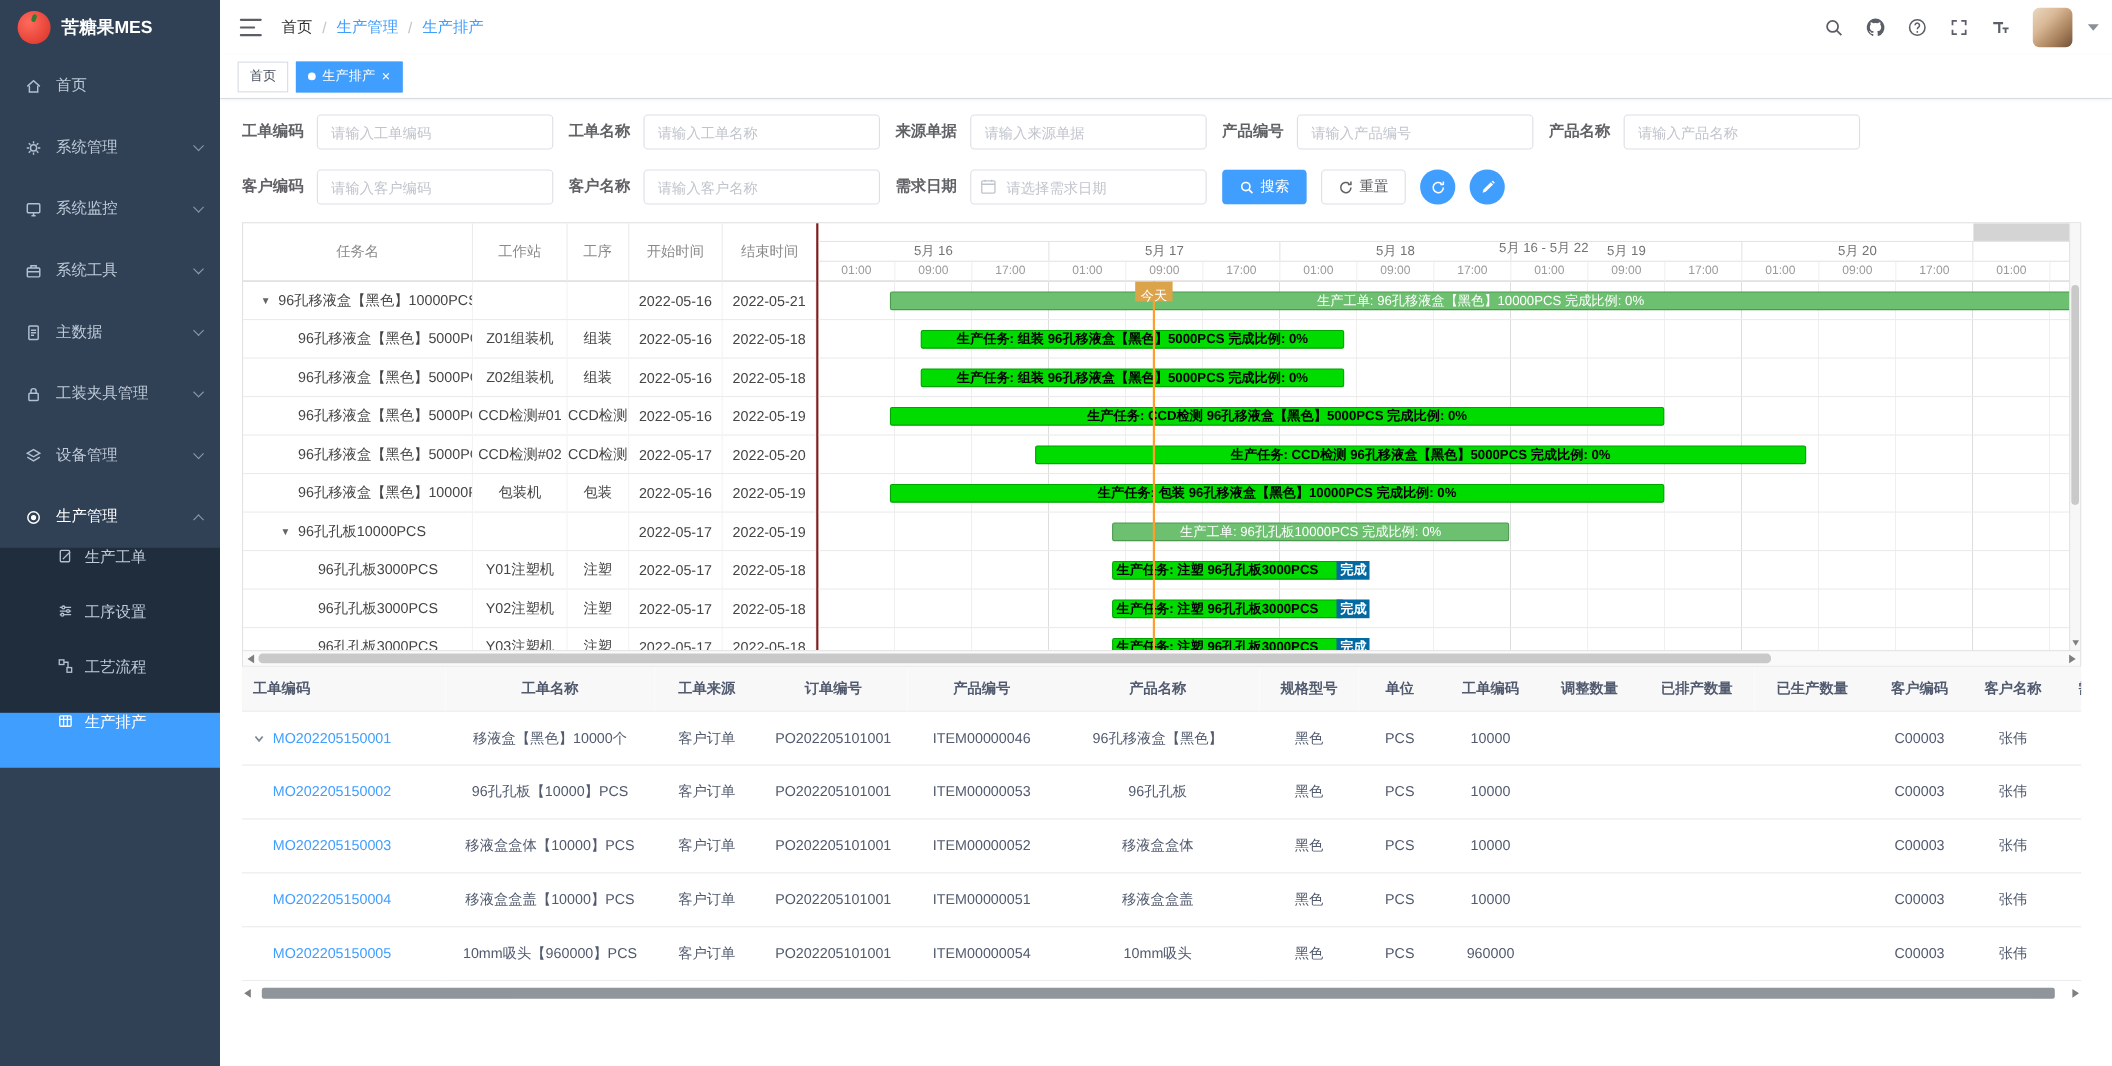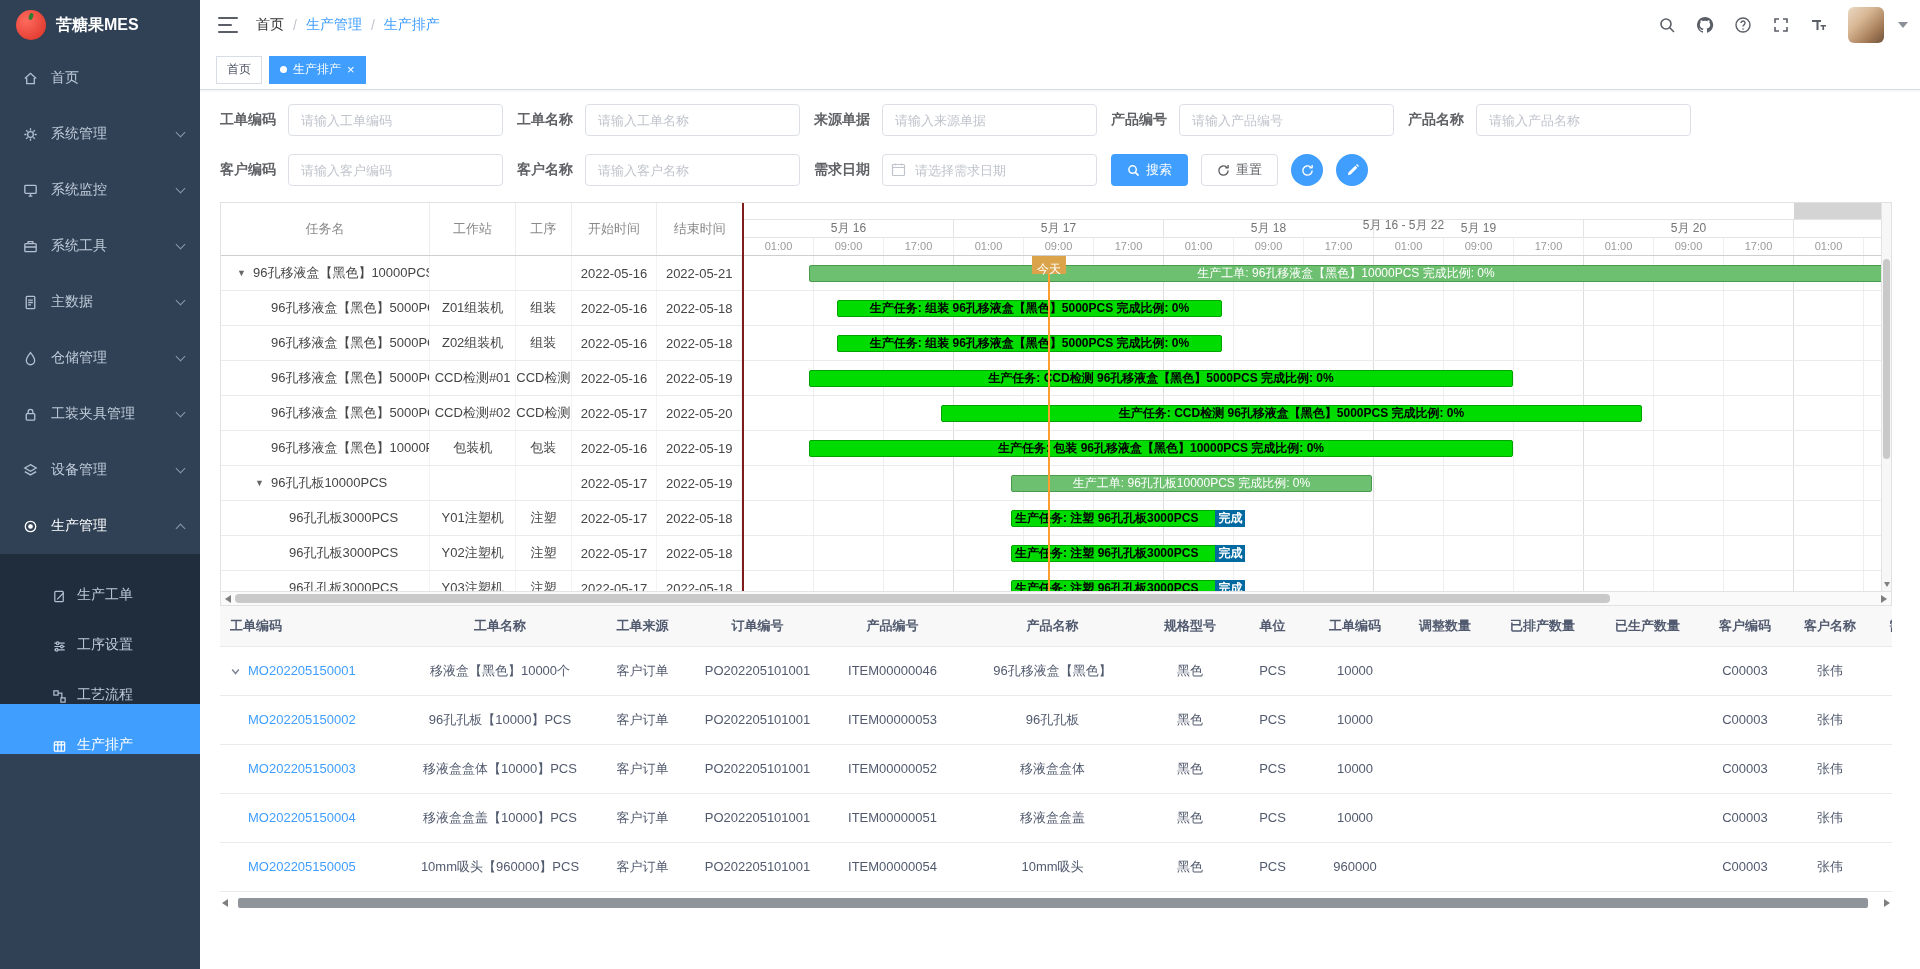--- a/index.html
+++ b/index.html
@@ -11,21 +11,21 @@
 .logo-row{height:50px;display:flex;align-items:center;padding-left:16px;gap:10px}
 .logo-mark{width:30px;height:30px;border-radius:50%;background:radial-gradient(circle at 35% 35%,#ff6b5e,#d92f23);position:relative;flex:none}
 .logo-mark:after{content:"";position:absolute;left:13px;top:3px;width:4px;height:7px;background:#2e7d32;border-radius:2px;transform:rotate(20deg)}
 .logo-title{color:#fff;font-weight:bold;font-size:16px;white-space:nowrap}
 .menu-item{height:56px;display:flex;align-items:center;padding:0 16px 0 22px;color:#bfcbd9;cursor:pointer}
 .mi{width:17px;height:17px;margin-right:12px;flex:none}
 .menu-label{font-size:14px;white-space:nowrap}
 .chev{margin-left:auto;width:7px;height:7px;border-right:1.6px solid #8b99ab;border-bottom:1.6px solid #8b99ab;transform:rotate(45deg);flex:none;margin-top:-3px}
 .chev.up{transform:rotate(-135deg);margin-top:4px}
 .submenu{background:#1f2d3d}
-.sub-item{height:50px;display:flex;align-items:flex-end;padding-left:52px;color:#bfcbd9;cursor:pointer}
+.sub-item{height:50px;display:flex;align-items:flex-start;padding-left:52px;color:#bfcbd9;cursor:pointer}
 .sub-item .mi{width:15px;height:15px;margin-right:10px}
 .sub-item.active{background:#409eff;color:#fff}
 
 
 .main{position:absolute;left:200px;top:0;width:1720px}
 .navbar{height:50px;display:flex;align-items:center;background:#fff;padding:0 12px 0 0}
 .hamburger{width:20px;height:16px;margin-left:18px;display:flex;flex-direction:column;justify-content:space-between;cursor:pointer}
 .hamburger span{display:block;height:2px;background:#5a5e66;border-radius:1px}
 .hamburger span:nth-child(1){width:20px}.hamburger span:nth-child(2){width:14px}.hamburger span:nth-child(3){width:20px}
 .breadcrumb{margin-left:18px;display:flex;align-items:center;gap:9px;font-size:14px}
@@ -160,27 +160,20 @@
       </svg>
     <span class="menu-label">系统工具</span>
     <span class="chev"></span>
   </div>
   <div class="menu-item">
     <svg class="mi" viewBox="0 0 18 18" fill="none" stroke="#b3c0d1" stroke-width="1.4">
         <rect x="4.5" y="2.5" width="9" height="13" rx="1"></rect>
         <path d="M6.5 6.5h5M6.5 9h5M6.5 11.5h3"></path>
       </svg>
     <span class="menu-label">主数据</span>
-    <span class="chev"></span>
-  </div>
-  <div class="menu-item">
-    <svg class="mi" viewBox="0 0 18 18" fill="none" stroke="#b3c0d1" stroke-width="1.4">
-        <path d="M9 2.8C9 2.8 4.6 8.3 4.6 11.2a4.4 4.4 0 0 0 8.8 0C13.4 8.3 9 2.8 9 2.8Z"></path>
-      </svg>
-    <span class="menu-label">仓储管理</span>
     <span class="chev"></span>
   </div>
   <div class="menu-item">
     <svg class="mi" viewBox="0 0 18 18" fill="none" stroke="#b3c0d1" stroke-width="1.4">
         <rect x="4.5" y="8" width="9" height="7" rx="1"></rect>
         <path d="M6.5 8V6a2.5 2.5 0 0 1 5 0v2"></path>
       </svg>
     <span class="menu-label">工装夹具管理</span>
     <span class="chev"></span>
   </div>

